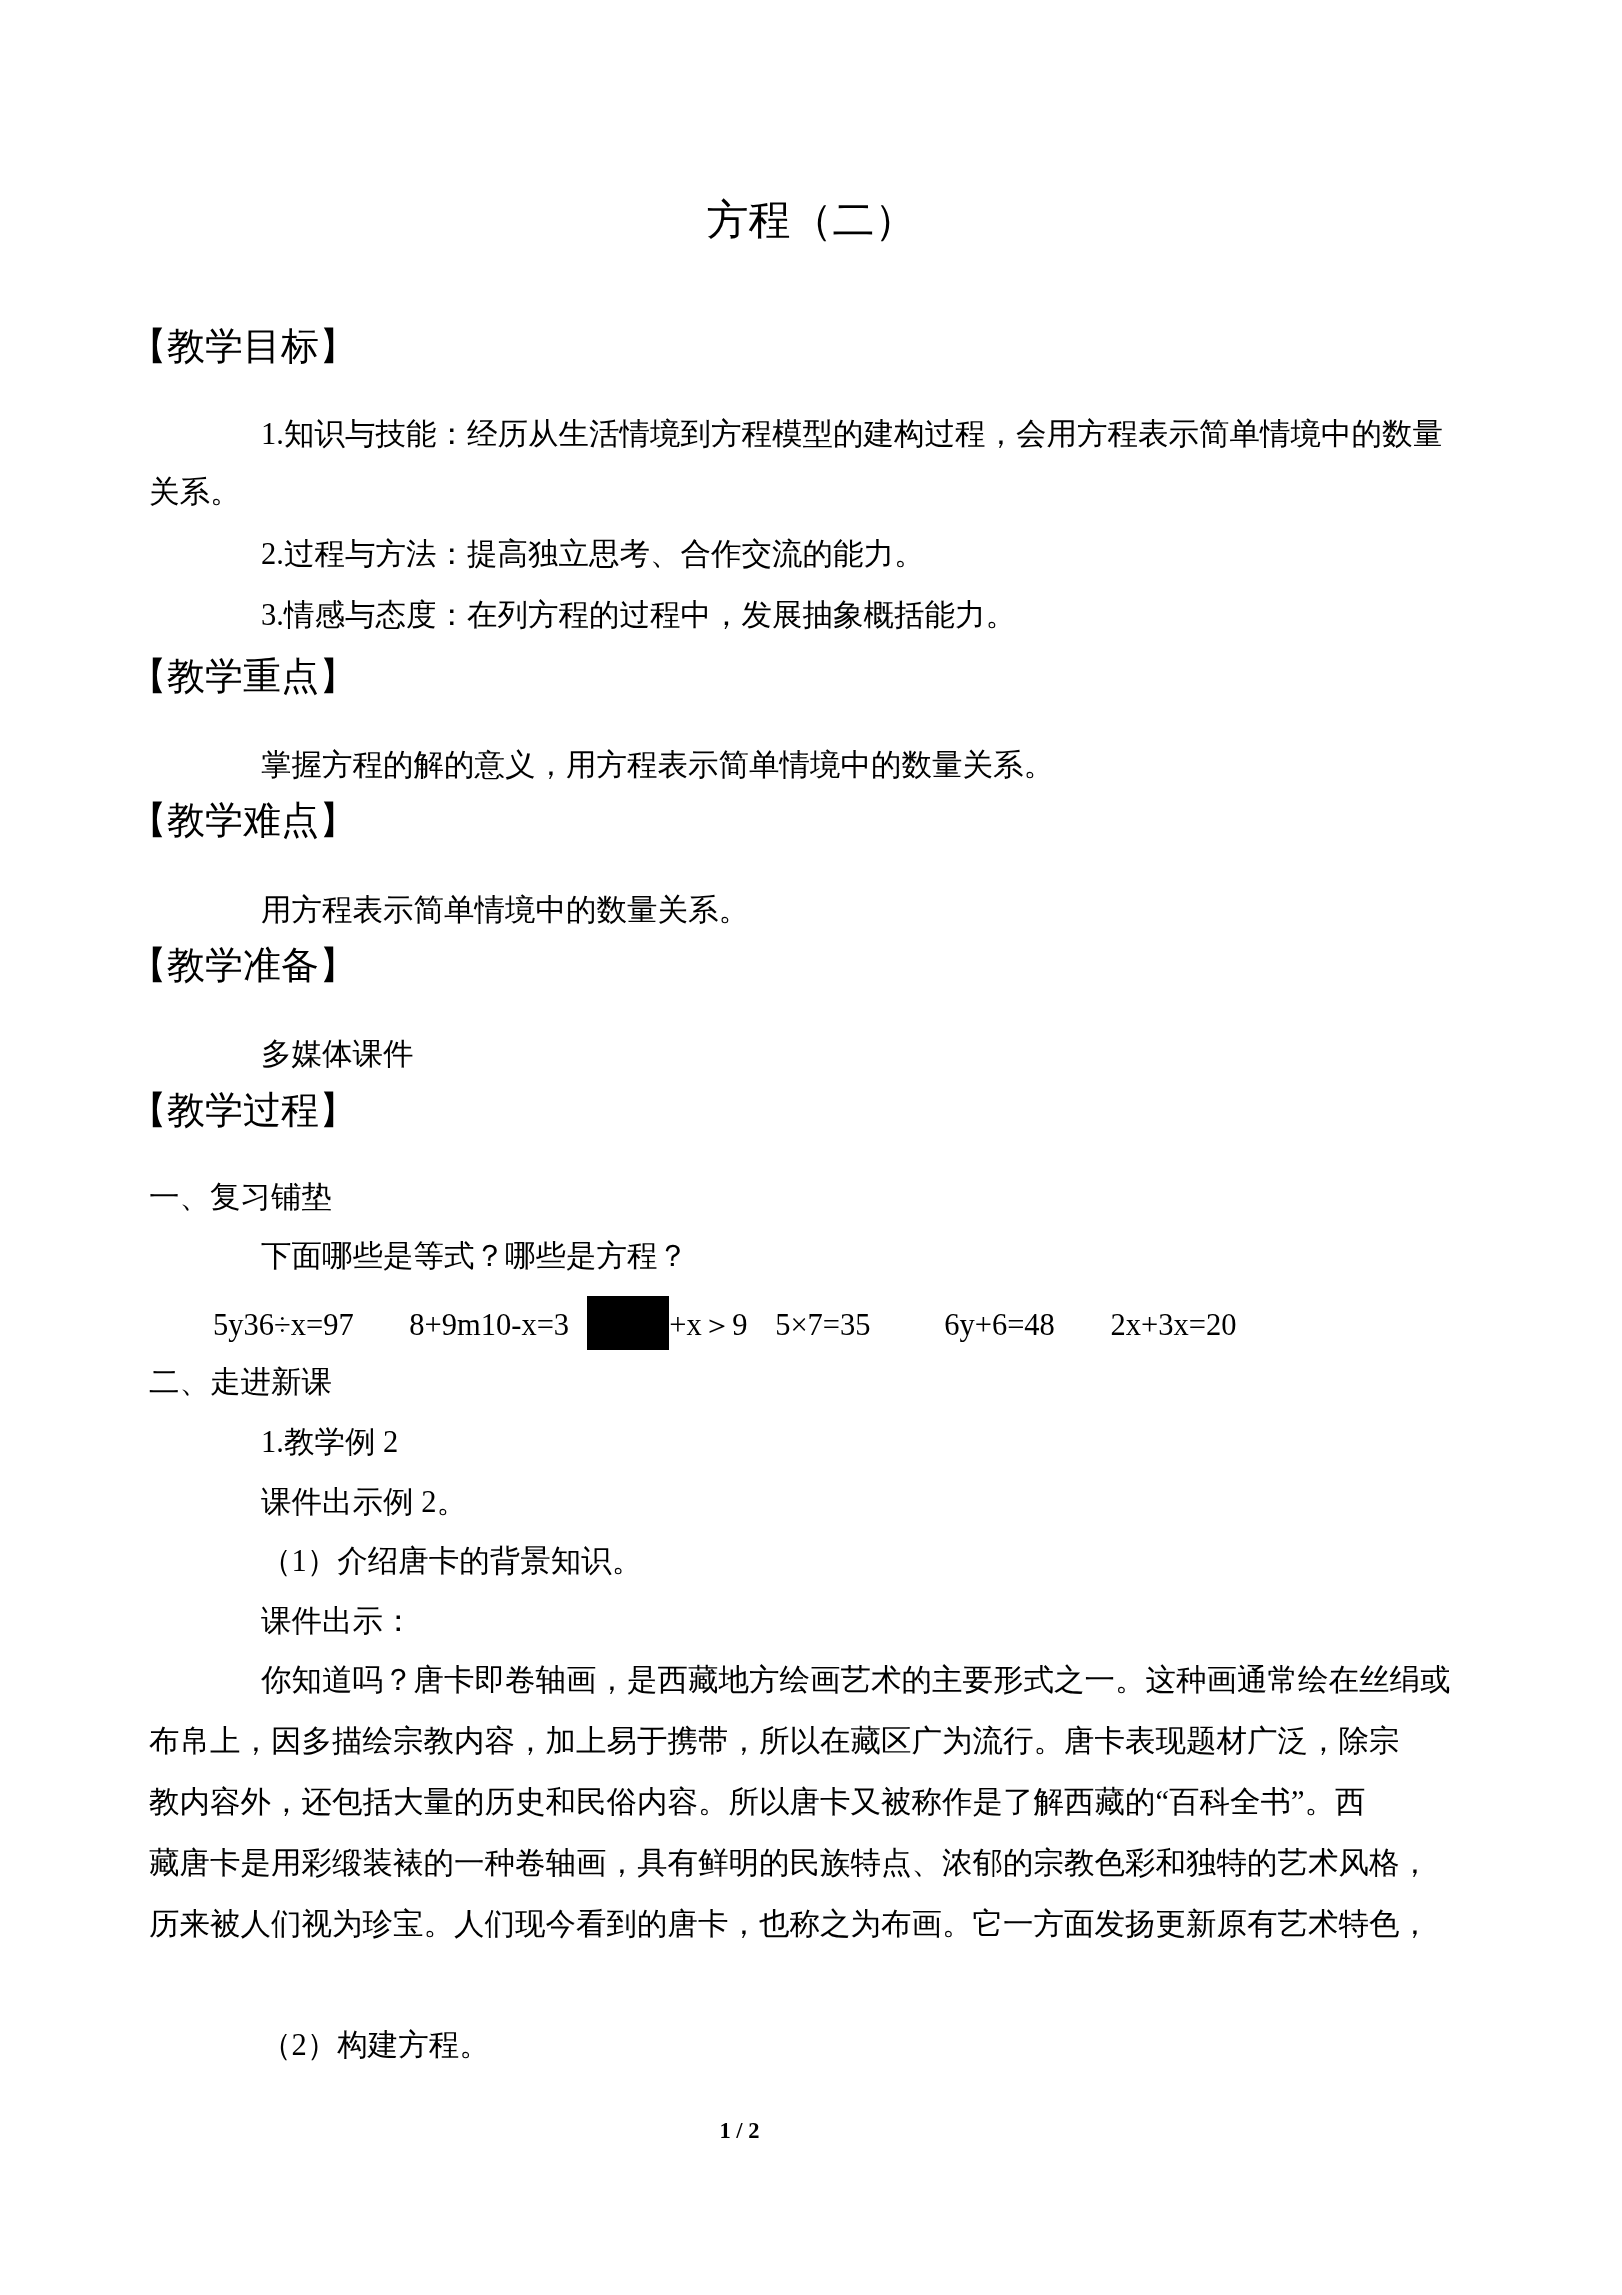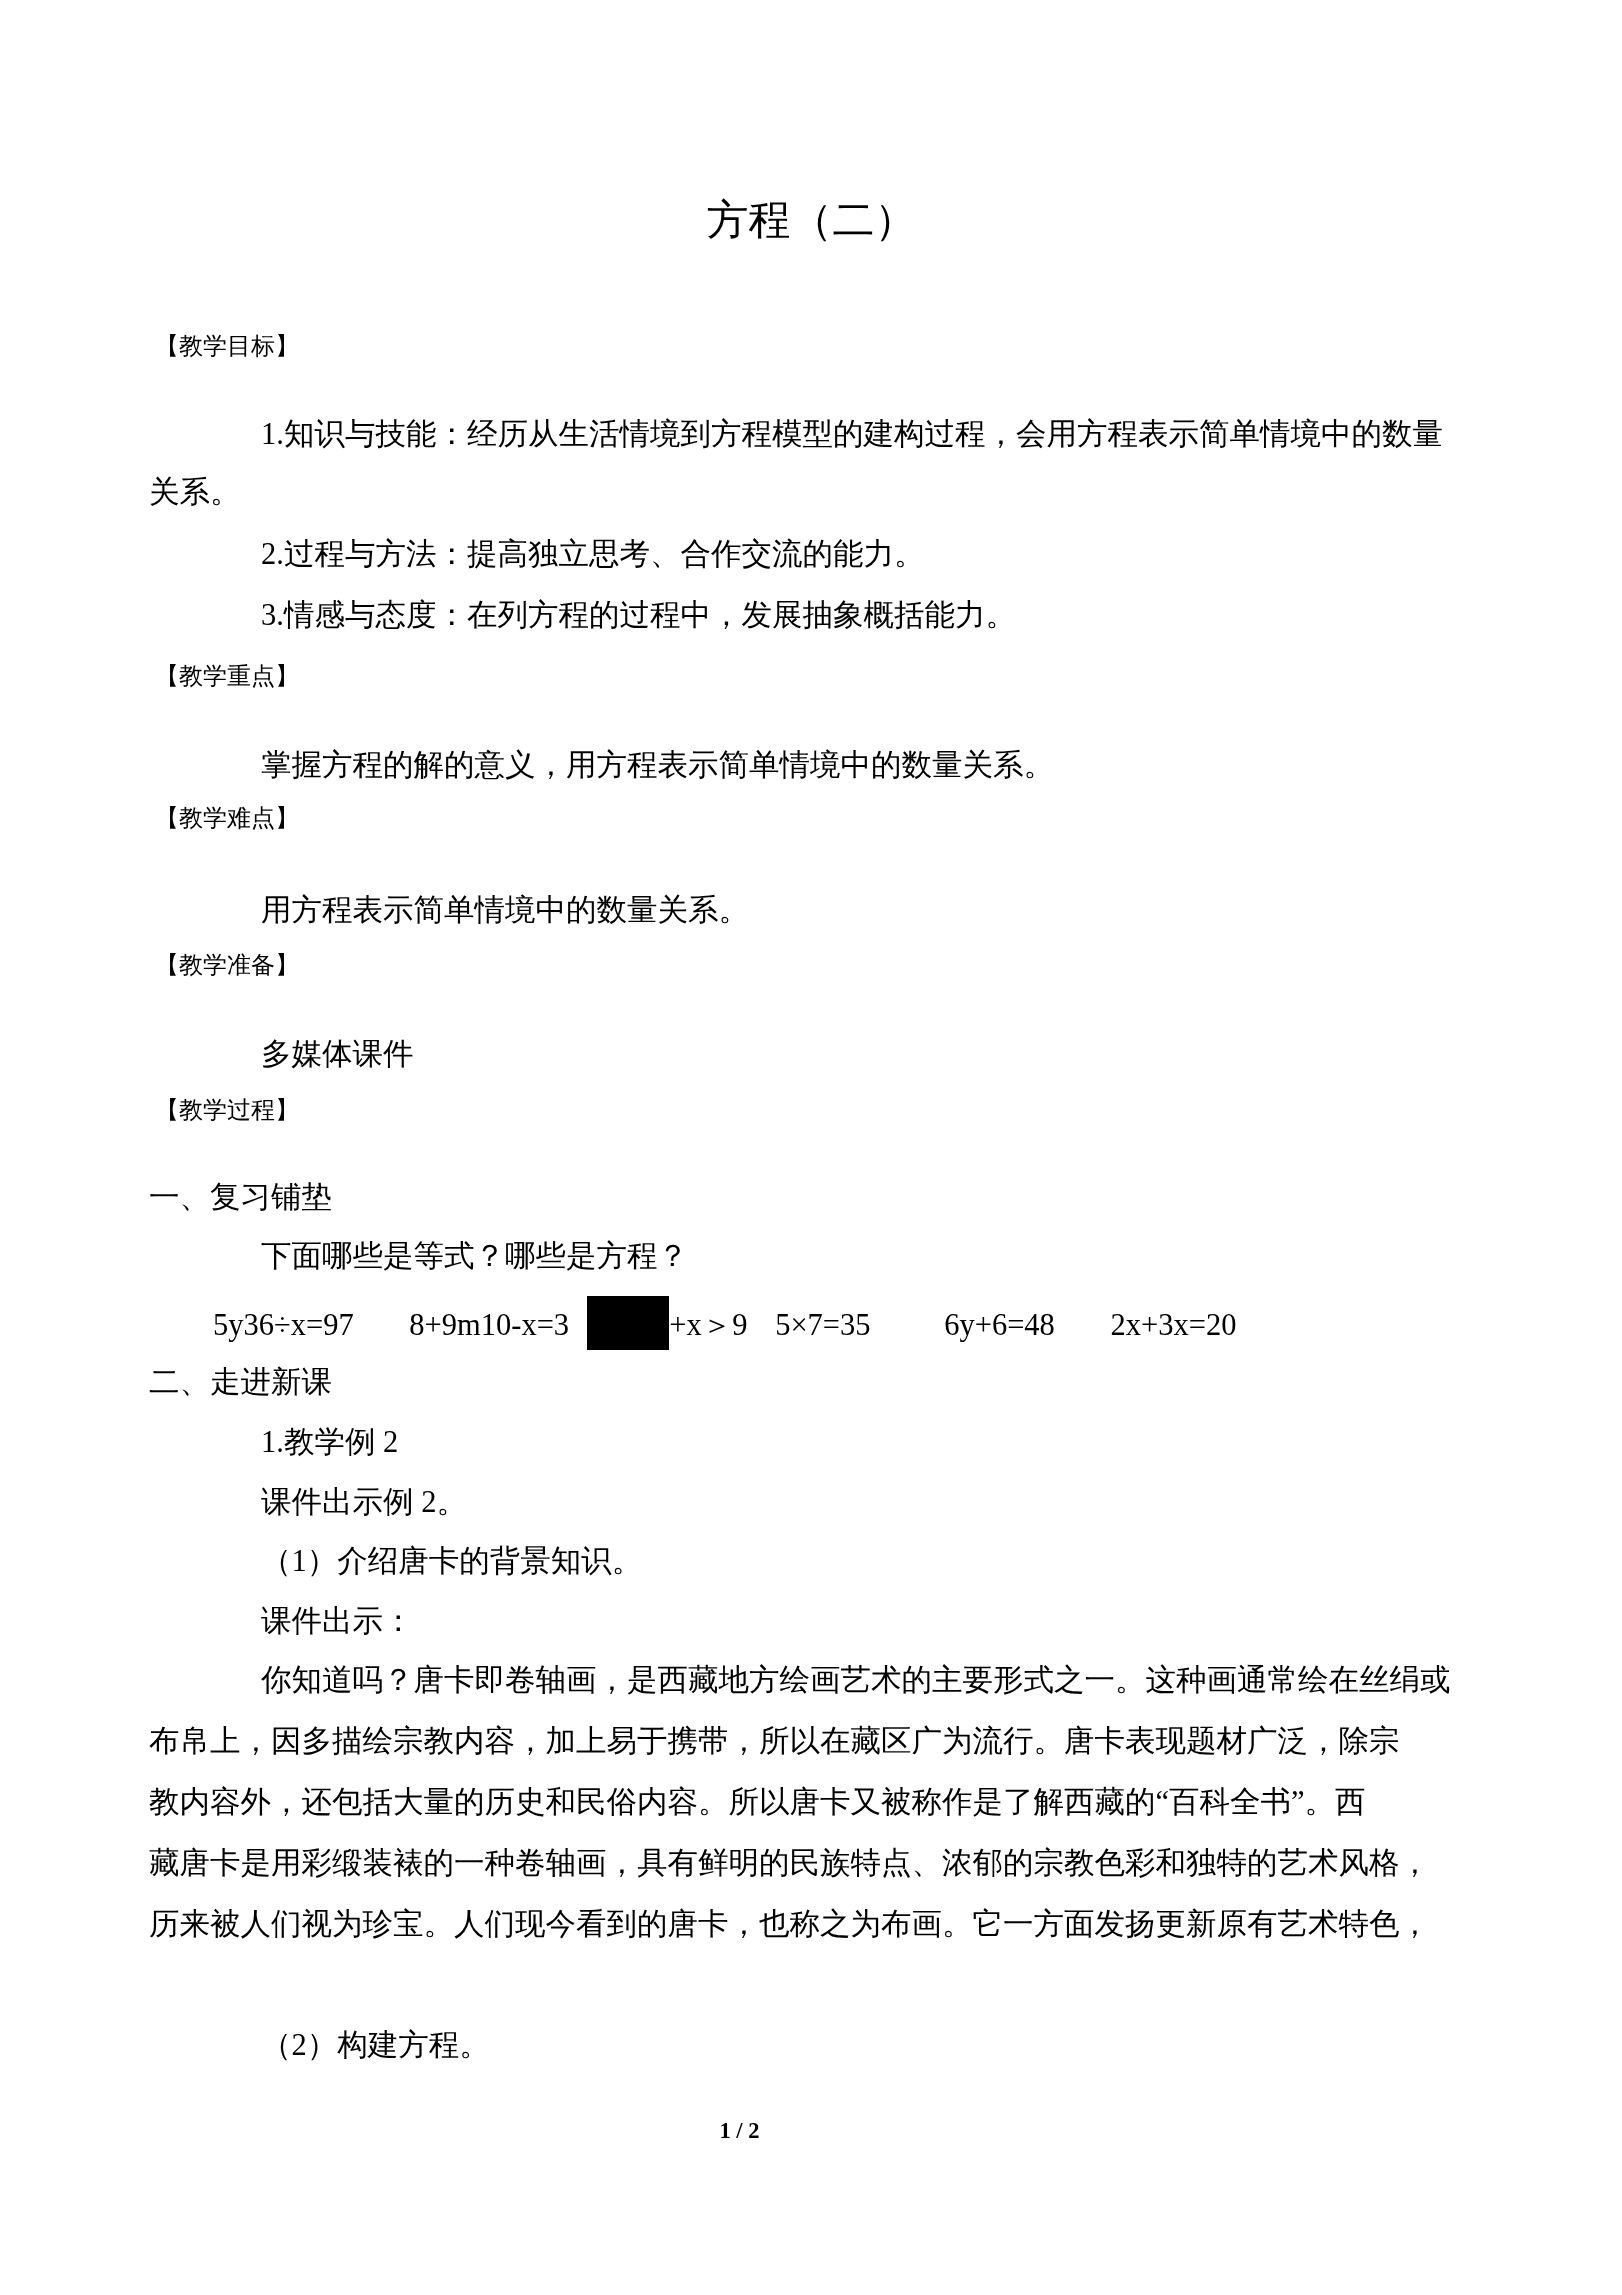--- a/index.html
+++ b/index.html
@@ -1,21 +1,21 @@
 <!DOCTYPE html>
 <html style="font-size:10.6px"><head>
 <meta charset="utf-8">
 <style>
   html, body { margin:0; padding:0; background:#ffffff; }
   body { width:1623px; height:2295px; position:relative; overflow:hidden;
          font-family:"Liberation Serif","DejaVu Serif",serif; color:#000; }
   .page { position:absolute; left:0; top:0; width:1623px; height:2295px;padding-left:8px; }
   .abs { position:absolute; white-space:nowrap; }
   .title { left:0; width:1623px; text-align:center; top:194px; font-size:42px; line-height:53px; }
-  .h { left:155px; font-size:24px; line-height:46px; }
+  .h { left:129px; font-size:38px; line-height:46px; }
   .p { font-size:30.5px; line-height:40px; }
   .ind { left:213px;margin-left:48px; }
   .flush { left:149px; }
   .eqrow { position:absolute; left:213px; top:1296px; font-size:30.5px; line-height:40px; white-space:nowrap; }
   .eq { display:inline-block; }
   .redact { display:inline-block; width:82px; height:54px; background:#000; vertical-align:-14.6px; margin-left:10.6px; }
   .footer { left:0; width:1479px; text-align:center; top:2118px; font-size:22.5px; font-weight:bold; }
 </style>
 </head>
 <body>
@@ -26,21 +26,21 @@
 
   <div class="abs h" style="top:323px;">【教学目标】</div>
   <div class="abs p ind" style="top:414px;">1.知识与技能：经历从生活情境到方程模型的建构过程，会用方程表示简单情境中的数量</div>
   <div class="abs p flush" style="top:472px;">关系。</div>
   <div class="abs p ind" style="top:534px;">2.过程与方法：提高独立思考、合作交流的能力。</div>
   <div class="abs p ind" style="top:595px;">3.情感与态度：在列方程的过程中，发展抽象概括能力。</div>
 
   <div class="abs h" style="top:653px;">【教学重点】</div>
   <div class="abs p ind" style="top:745px;">掌握方程的解的意义，用方程表示简单情境中的数量关系。</div>
 
-  <div class="abs h" style="top:797px;font-family:Liberation Mono, monospace;">【教学难点】</div>
+  <div class="abs h" style="top:797px;">【教学难点】</div>
   <div class="abs p ind" style="top:890px;">用方程表示简单情境中的数量关系。</div>
 
   <div class="abs h" style="top:942px;">【教学准备】</div>
   <div class="abs p ind" style="top:1034px;">多媒体课件</div>
 
   <div class="abs h" style="top:1087px;">【教学过程】</div>
 
   <div class="abs p flush" style="top:1177px;">一、复习铺垫</div>
   <div class="abs p ind" style="top:1236px;">下面哪些是等式？哪些是方程？</div>
 

